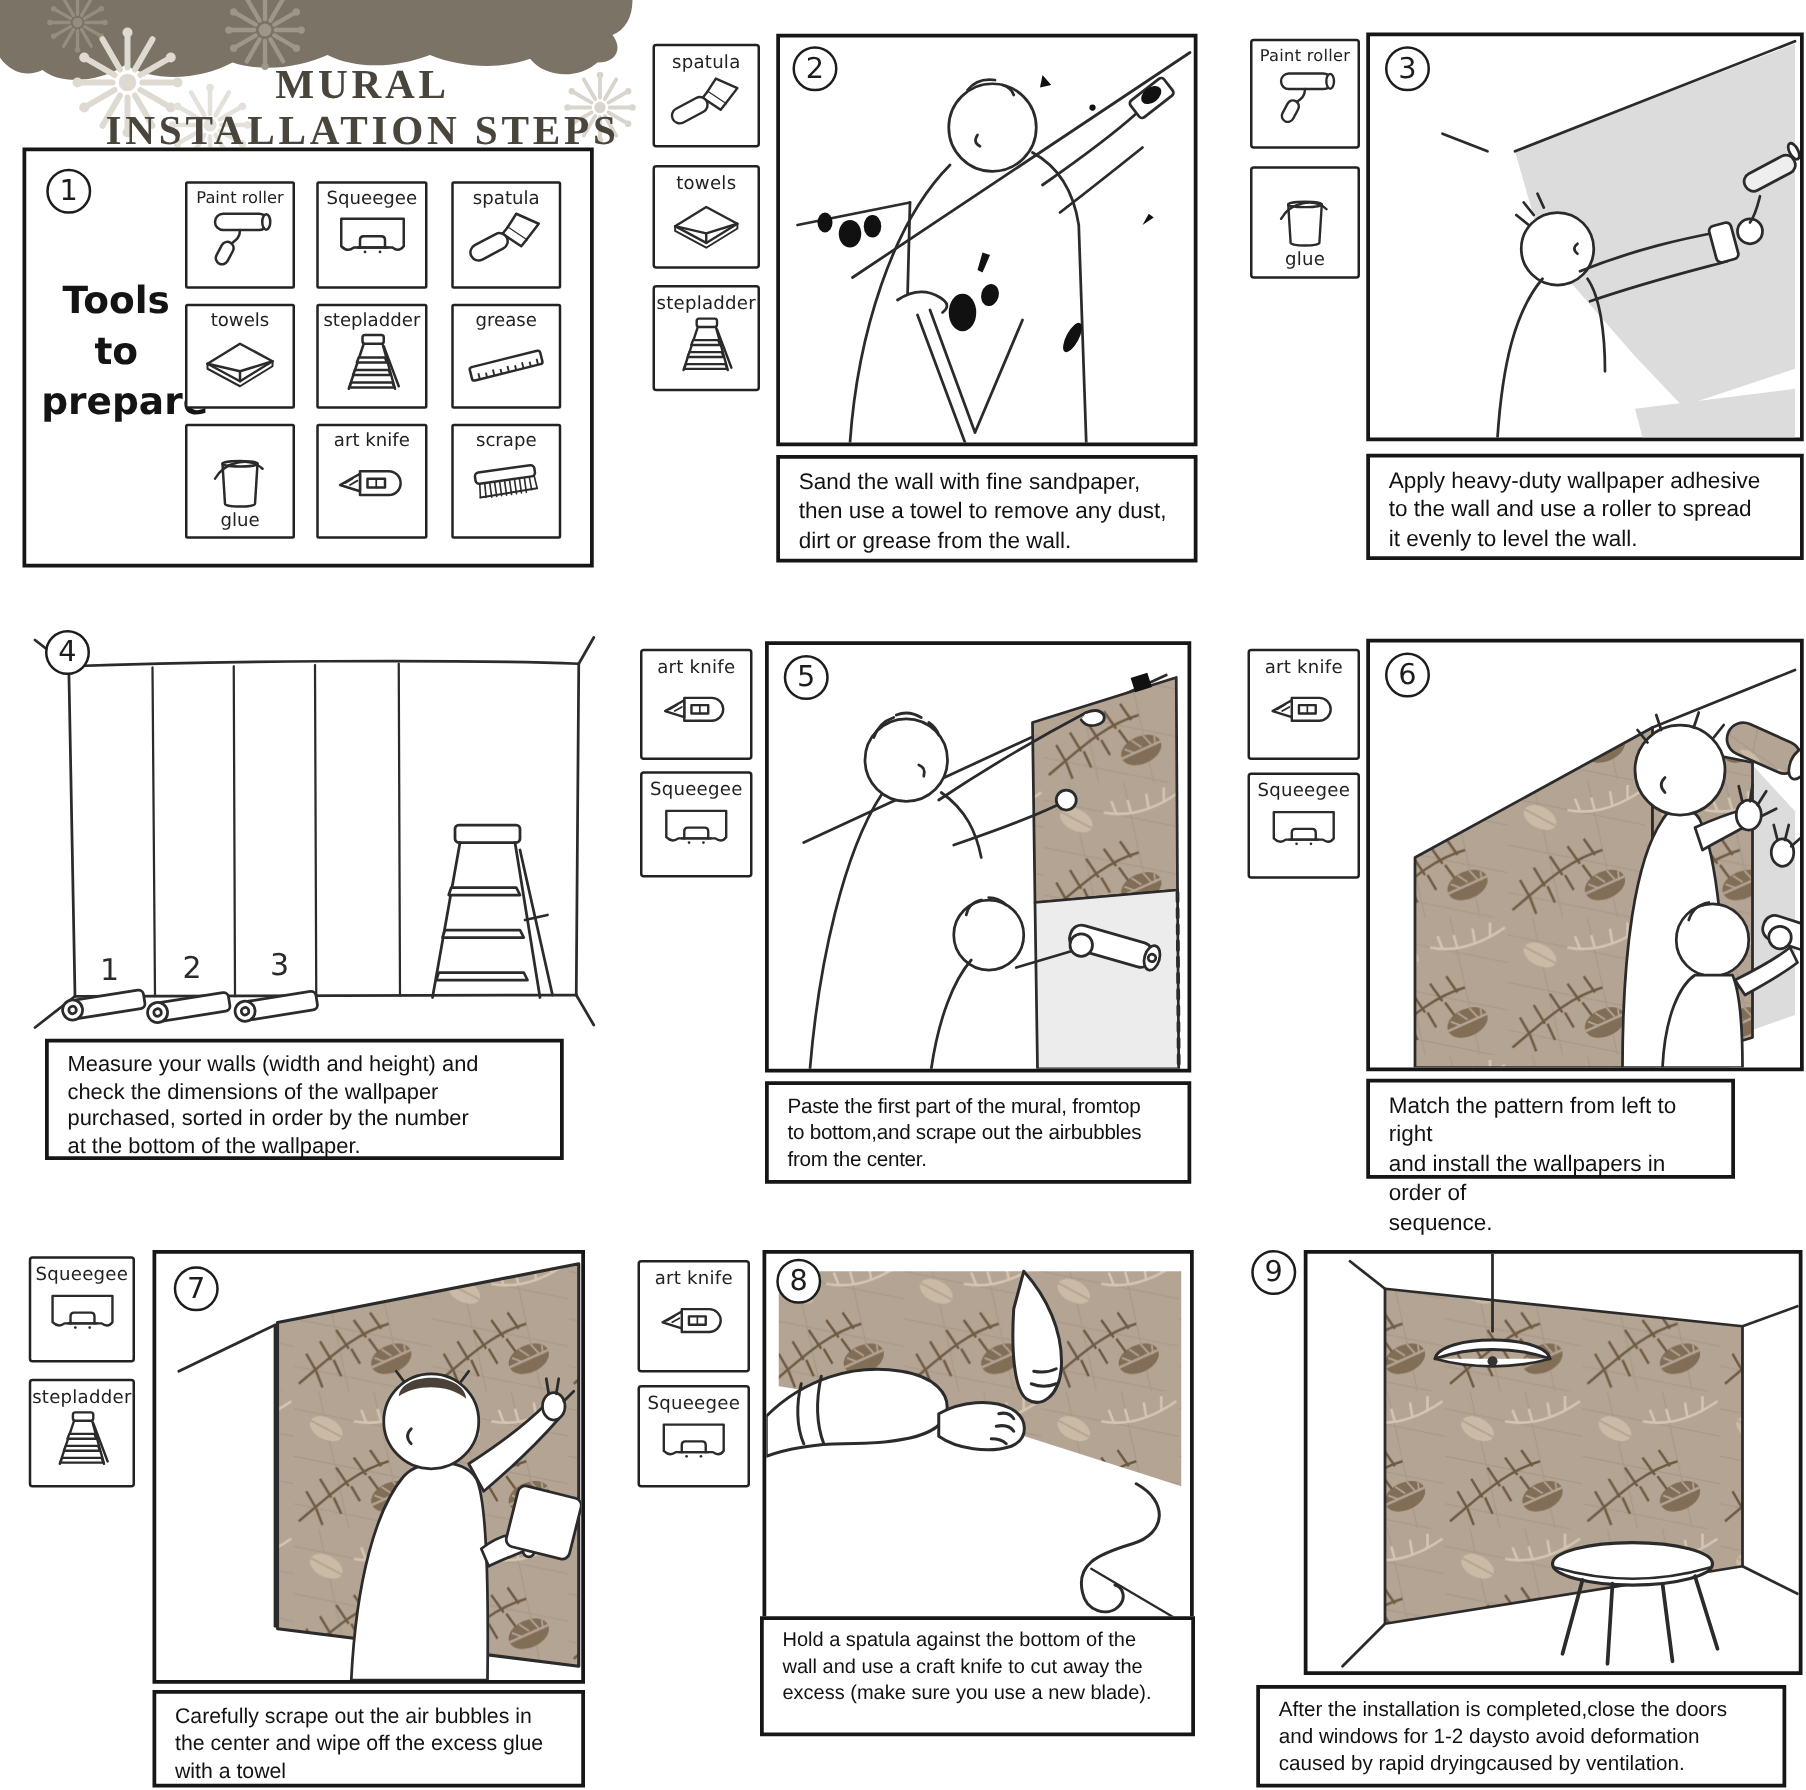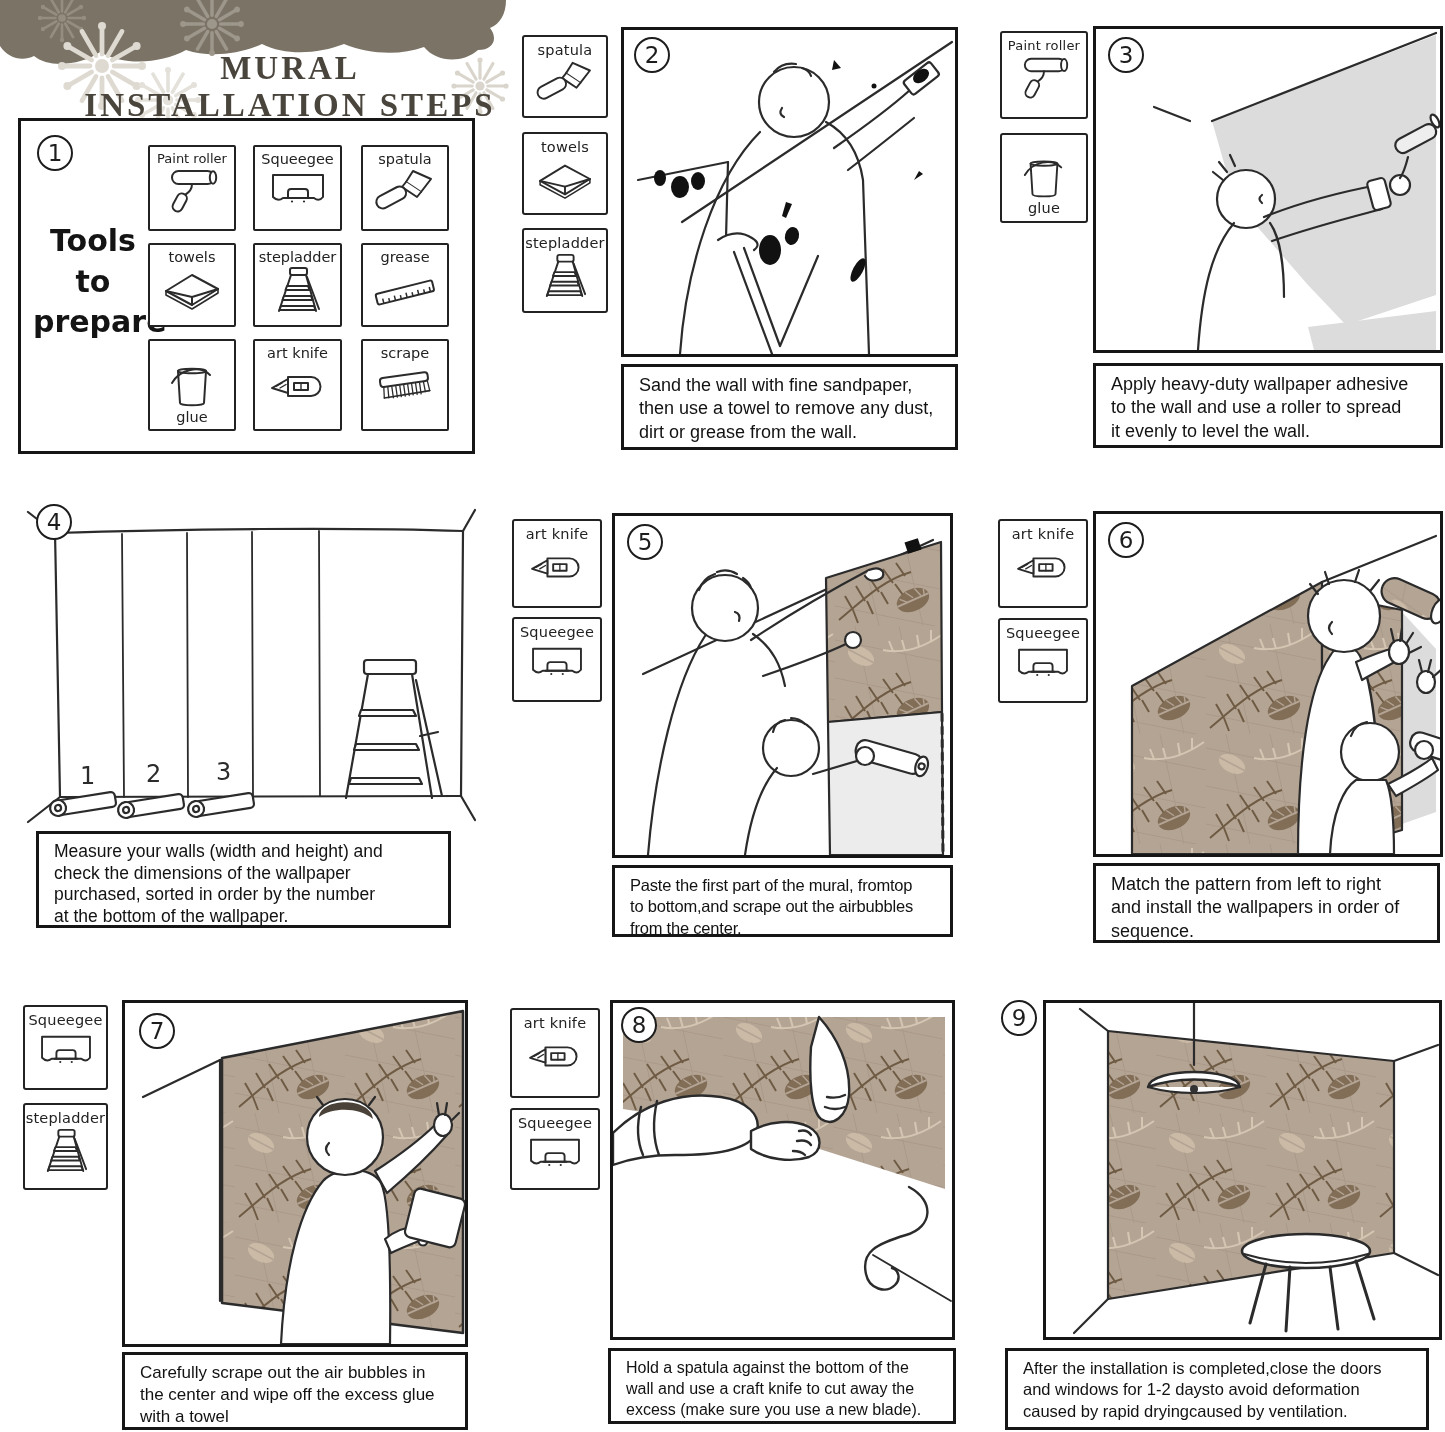--- a/index.html
+++ b/index.html
@@ -417,21 +417,21 @@
         <g transform="translate(244,222) rotate(16)">
           <rect x="0" y="0" width="68" height="20" rx="9" fill="#fff"></rect>
           <ellipse cx="68" cy="10" rx="6" ry="10" fill="#fff"></ellipse>
           <circle cx="68" cy="10" r="3"></circle>
         </g>
         <circle cx="250" cy="240" r="9" fill="#fff"></circle>
       </g>
     </g>
   </svg>
 </div>
-<div class="abs caption cap5" style="left:612px;top:865px;width:341px;height:72px">Paste the first part of the mural, fromtop
+<div class="abs caption cap5" style="left:612px;top:865px;width:341px;height:82px">Paste the first part of the mural, fromtop
  to bottom,and scrape out the airbubbles
 from the center.</div>
 
 <div class="abs toolbox" style="left:998px;top:519px;width:90px;height:89px">
   <span class="lbl">art knife</span>
   <svg class="icon" viewBox="0 0 64 48">
       <use href="#sym-knife"></use>
     </svg>
 </div>
 <div class="abs toolbox" style="left:998px;top:618px;width:90px;height:85px">
@@ -470,21 +470,21 @@
         <path d="M292 270 C312 260 326 252 336 244 L342 256 C332 264 318 272 300 282 Z" fill="#fff"></path>
         <g transform="translate(318,216) rotate(18)">
           <rect width="54" height="20" rx="9" fill="#fff"></rect>
           <circle cx="44" cy="10" r="3"></circle>
         </g>
         <circle cx="328" cy="236" r="9" fill="#fff"></circle>
       </g>
     </g>
   </svg>
 </div>
-<div class="abs caption" style="left:1093px;top:863px;width:347px;height:80px">Match the pattern from left to right
+<div class="abs caption" style="left:1093px;top:863px;width:295px;height:80px">Match the pattern from left to right
 and install the wallpapers in order of
  sequence.</div>
 
 <div class="abs toolbox" style="left:23px;top:1005px;width:85px;height:85px">
   <span class="lbl">Squeegee</span>
   <svg class="icon" viewBox="0 0 64 48">
       <use href="#sym-squeegee"></use>
     </svg>
 </div>
 <div class="abs toolbox" style="left:23px;top:1103px;width:85px;height:87px">
@@ -545,21 +545,21 @@
         <path d="M206 14 C224 34 238 62 236 92 C234 114 220 124 208 116 C198 108 196 76 198 44 Z" fill="#fff"></path>
         <path d="M214 94 q10 2 18 -2 M212 104 q10 4 20 0"></path>
         <path d="M138 128 C156 118 180 116 196 124 C210 132 210 148 196 154 C178 160 152 156 138 146 Z" fill="#fff"></path>
         <path d="M186 128 q8 -2 12 4 M184 138 q10 -2 14 4 M180 148 q8 0 12 4"></path>
       </g>
       <path d="M296 184 C322 198 320 224 293 232 C263 241 248 249 253 271 C256 286 273 291 282 282 C288 276 286 267 279 265" fill="#fff"></path>
       <path d="M260 252 L338 298" stroke-width="1.8"></path>
     </g>
   </svg>
 </div>
-<div class="abs caption cap8" style="left:608px;top:1348px;width:348px;height:76px">Hold a spatula against the bottom of the
+<div class="abs caption cap8" style="left:608px;top:1293px;width:348px;height:96px">Hold a spatula against the bottom of the
 wall and use a craft knife to cut away the
 excess (make sure you use a new blade).</div>
 
 <div class="abs stepnum" style="left:1001px;top:1000px">9</div>
 <div class="abs mainbox" style="left:1043px;top:1000px;width:399px;height:340px">
   <svg class="fillsvg" viewBox="0 0 393 334">
     <g fill="none" stroke="#2b2b2b" stroke-width="2.2" stroke-linecap="round" stroke-linejoin="round">
       <polygon points="62,28 348,58 348,250 62,296" fill="url(#muralPat)"></polygon>
       <path d="M62 28 L34 6"></path>
       <path d="M348 58 L392 42"></path>

